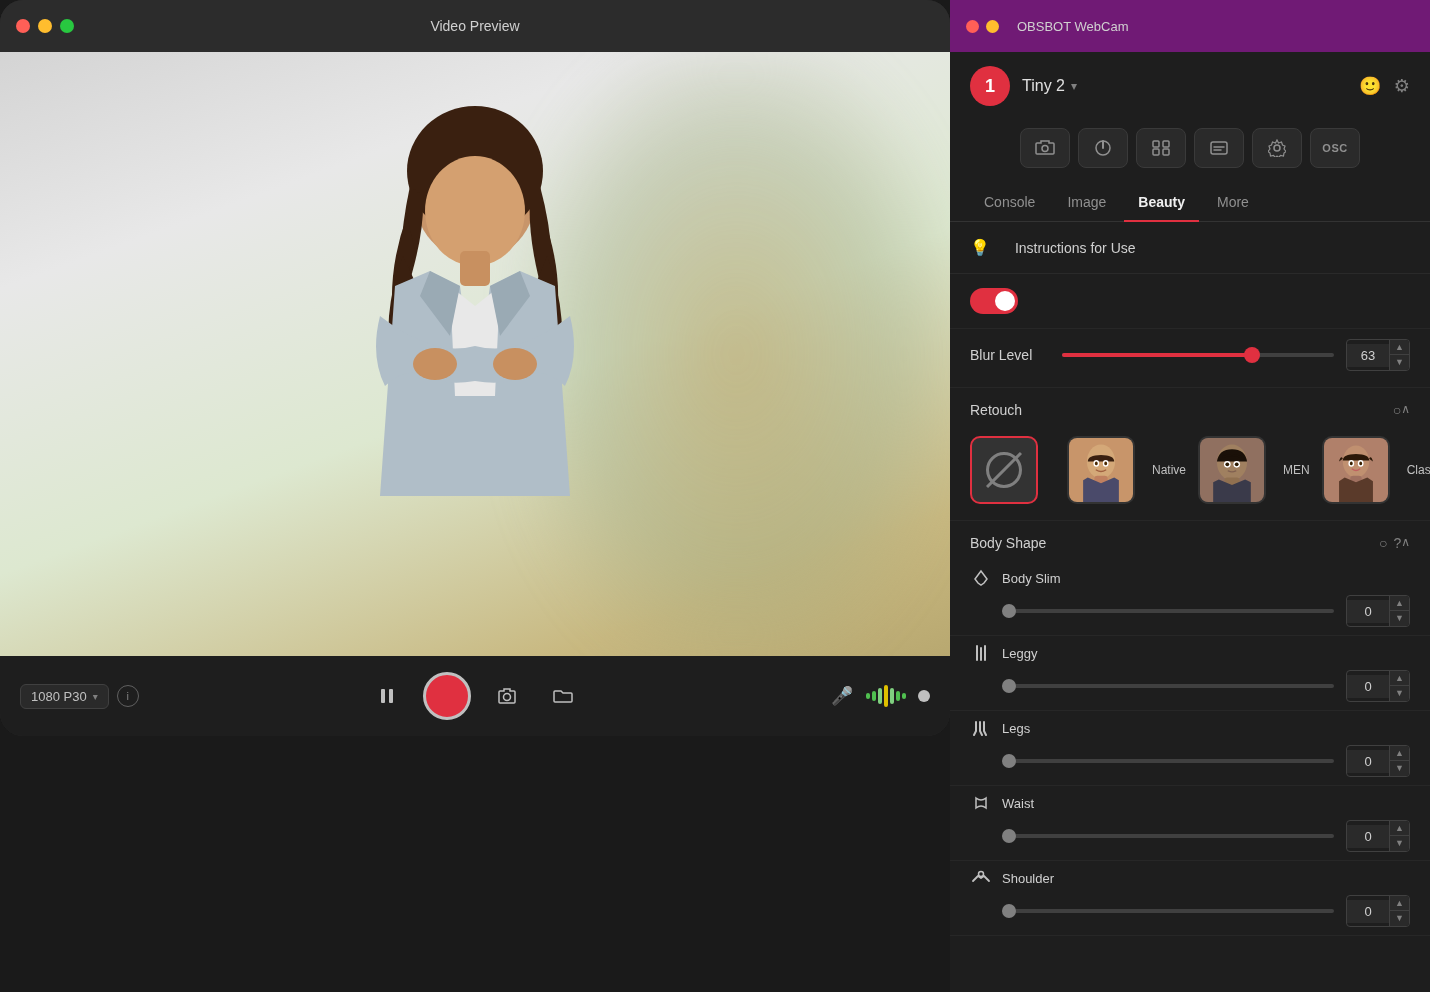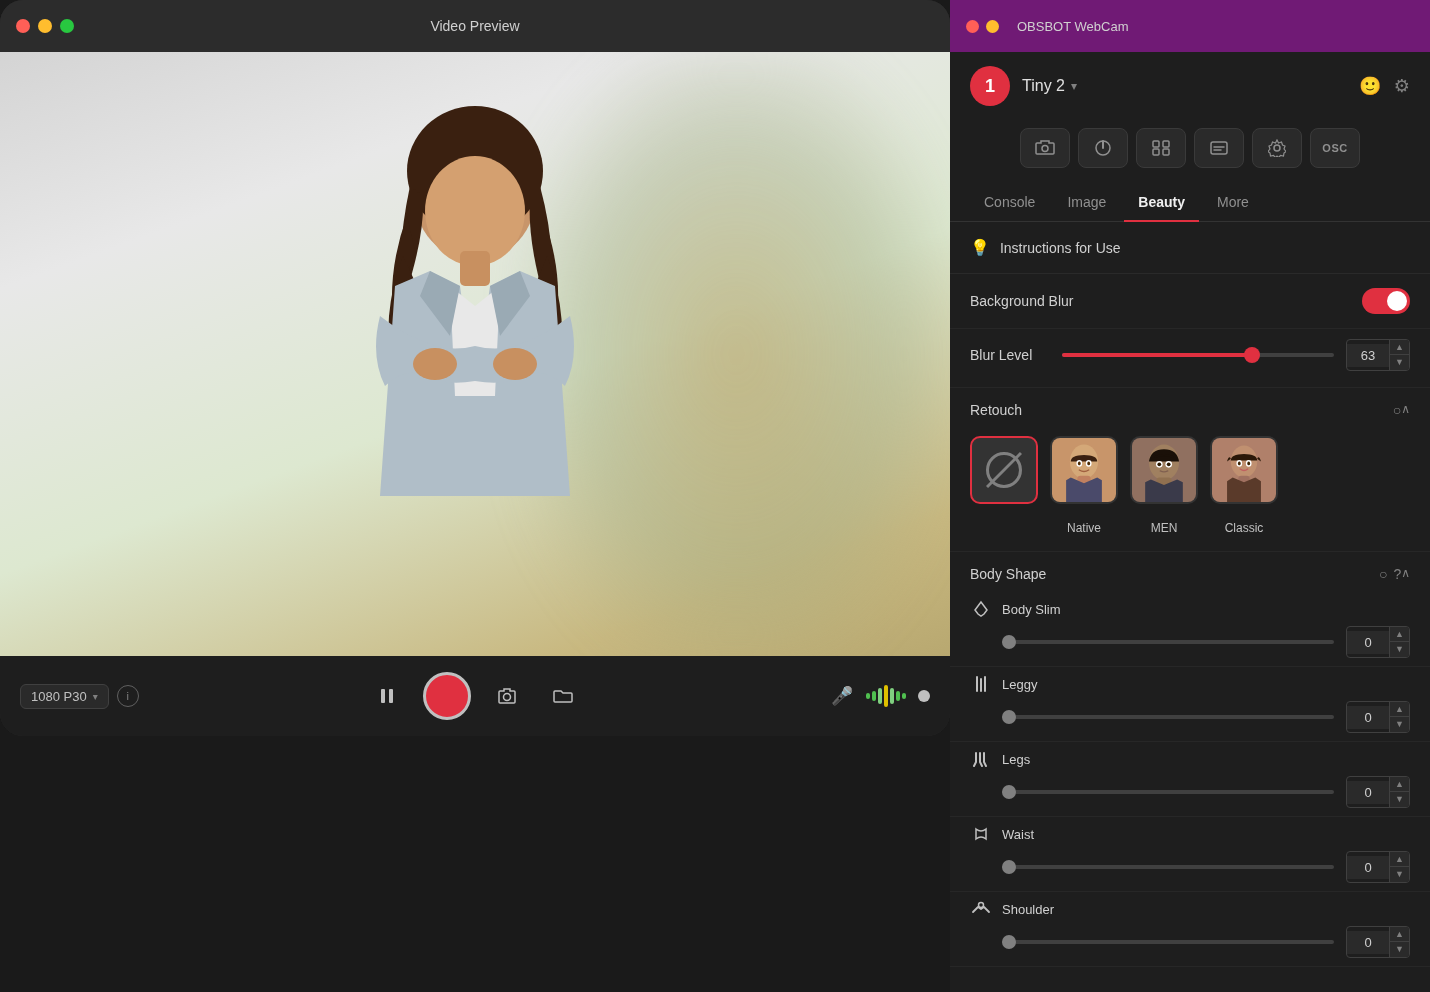--- a/index.html
+++ b/index.html
@@ -381,20 +381,21 @@
     }
 
     .bulb-icon {
       color: #e0a030;
       font-size: 16px;
     }
 
     .instructions-text {
       color: #d0d0d0;
       font-size: 14px;
+      margin-left: 15px;
     }
 
     
     .setting-row {
       display: flex;
       align-items: center;
       padding: 14px 20px;
       border-bottom: 1px solid #272727;
     }
 
@@ -542,21 +543,21 @@
     
     .retouch-cards {
       display: flex;
       gap: 12px;
       padding: 8px 20px 16px;
       border-bottom: 1px solid #272727;
     }
 
     .retouch-card {
       display: flex;
-      flex-direction: column;
+      flex-direction: row;
       align-items: center;
       gap: 17px;
       cursor: pointer;
     }
 
     .card-img {
       width: 68px;
       height: 68px;
       border-radius: 10px;
       border: 2px solid transparent;
@@ -817,21 +818,20 @@
   </div>
 
   <div class="panel-content">
 
     <div class="instructions-row">
       <span class="bulb-icon">💡</span>
       <span class="instructions-text">Instructions for Use</span>
     </div>
 
     <div class="setting-row">
-      <span class="setting-label">Background Blur</span>
       <div class="toggle-switch">
         <div class="toggle-knob"></div>
       </div>
     </div>
 
     <div class="slider-row">
       <span class="slider-label">Blur Level</span>
       <div class="slider-track-wrap">
         <div class="slider-track">
           <div class="slider-fill" style="width: 70%"></div>

